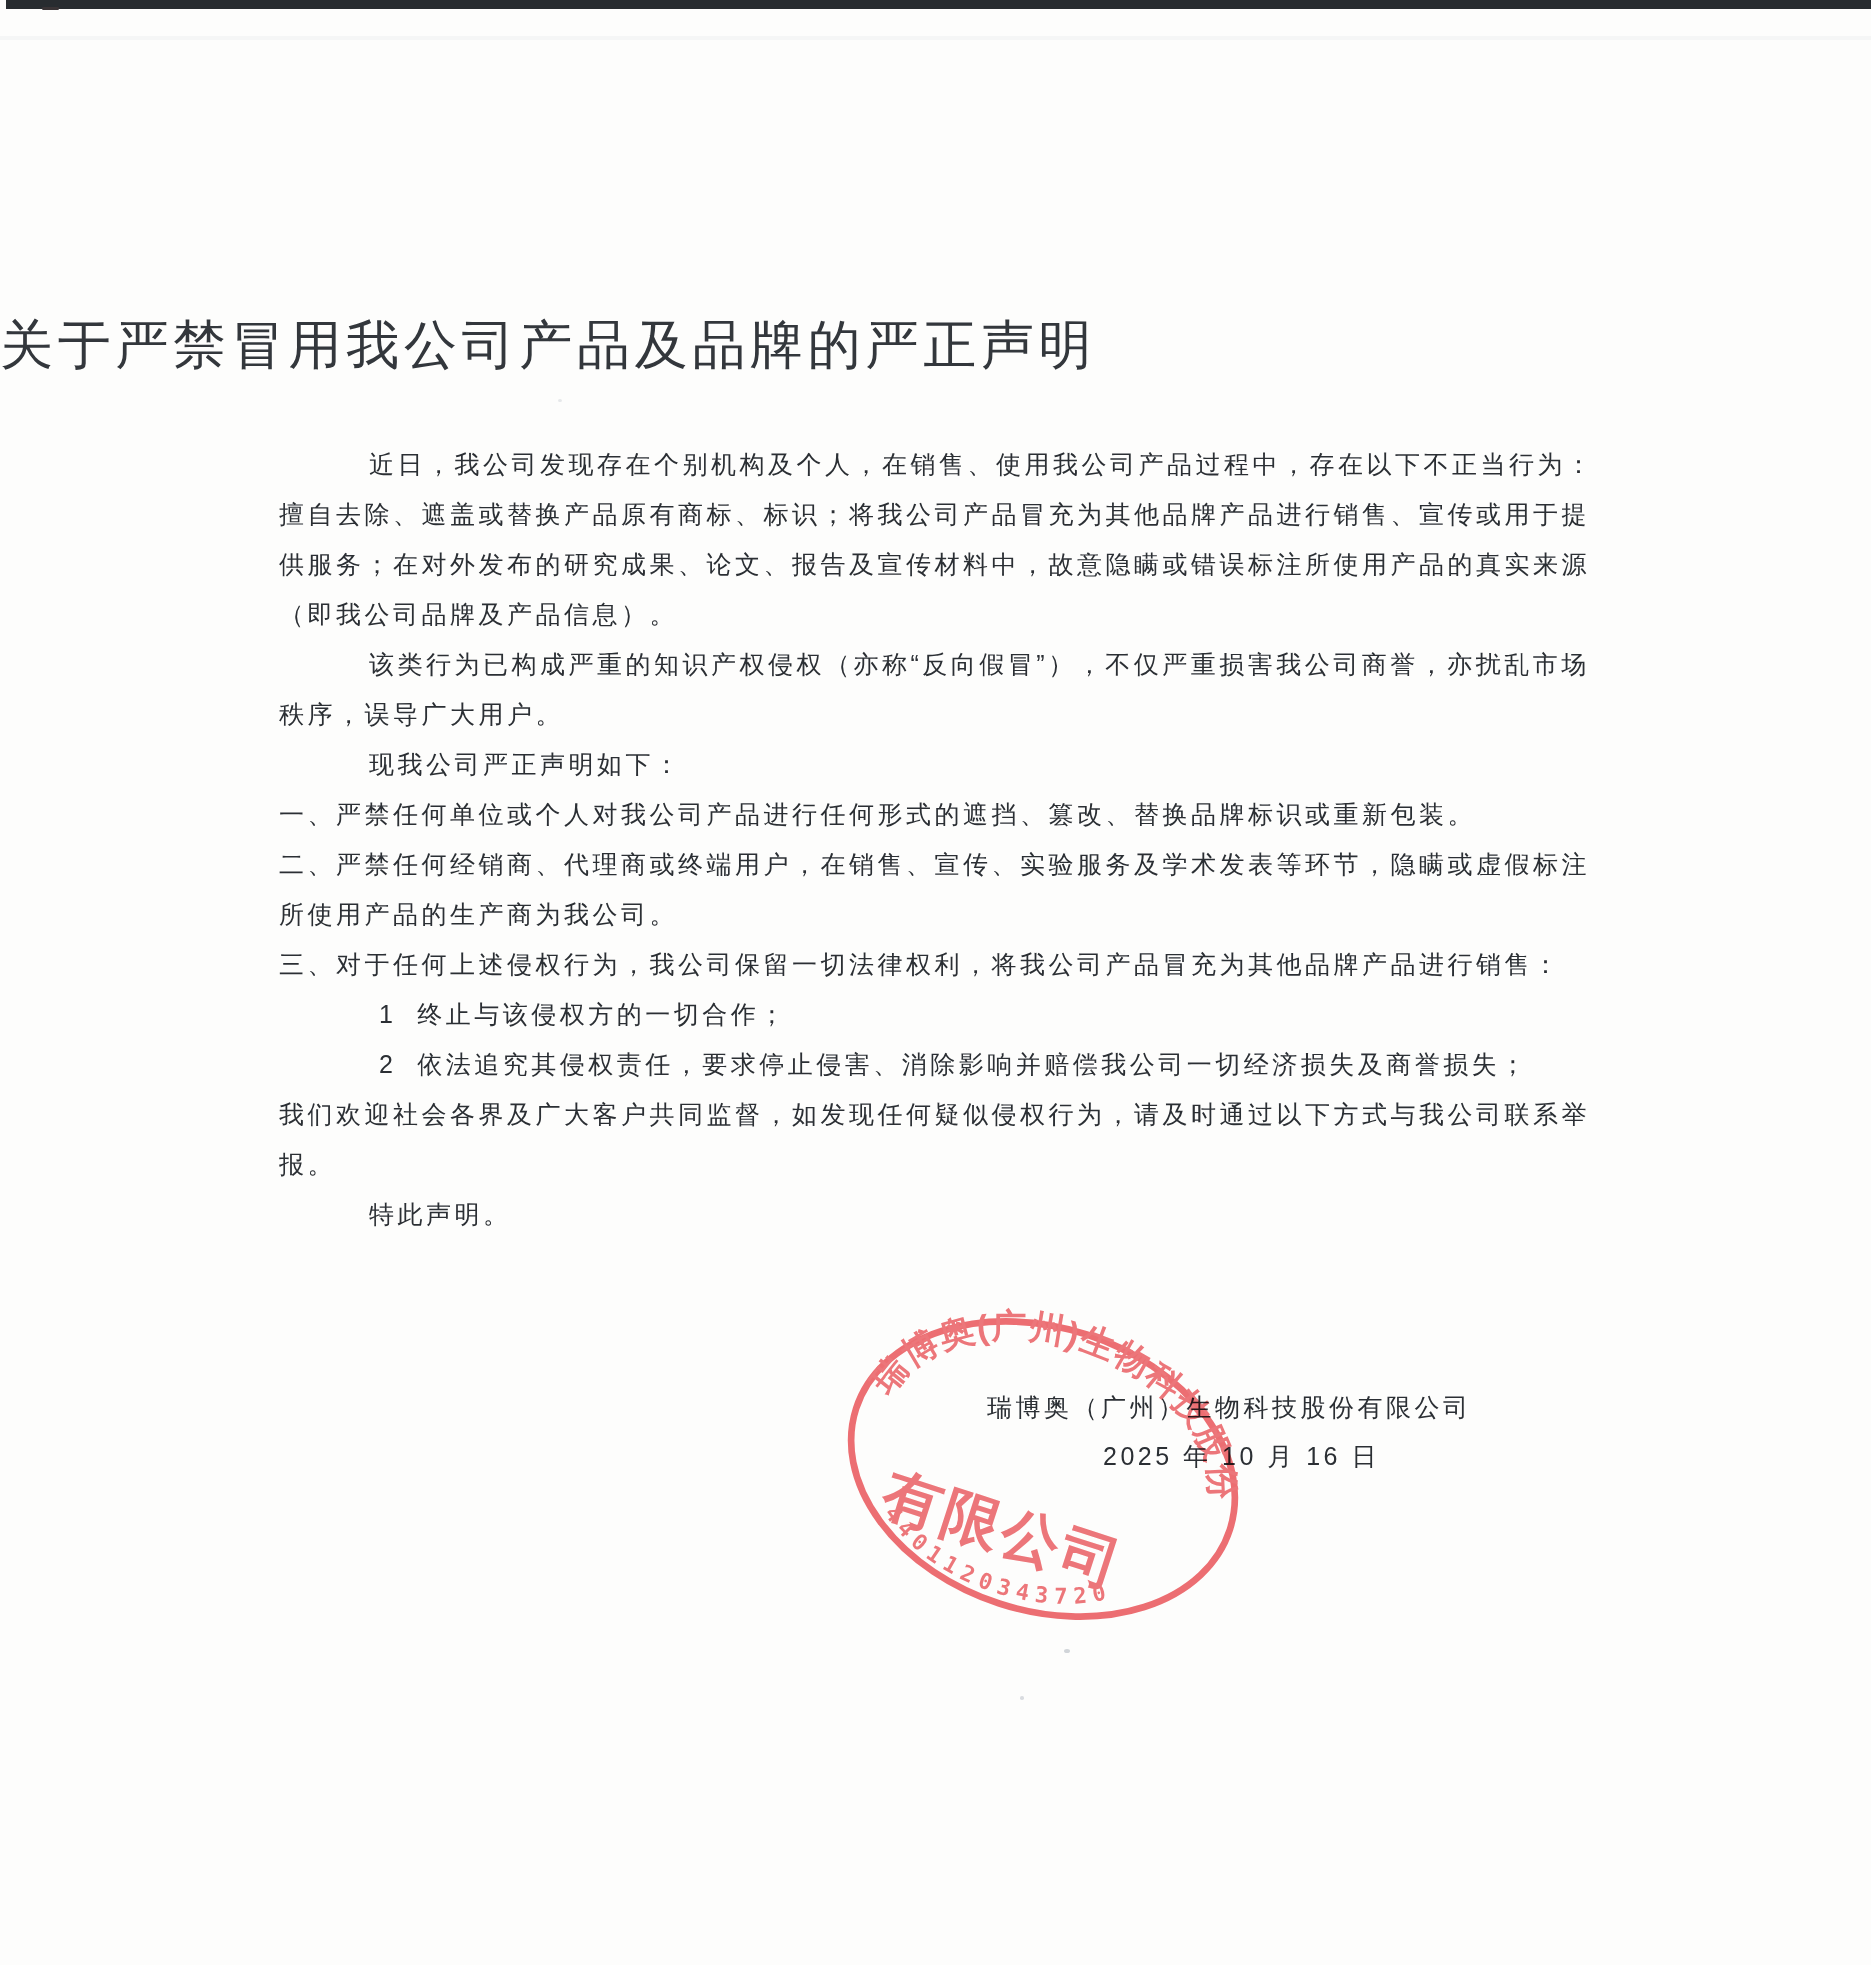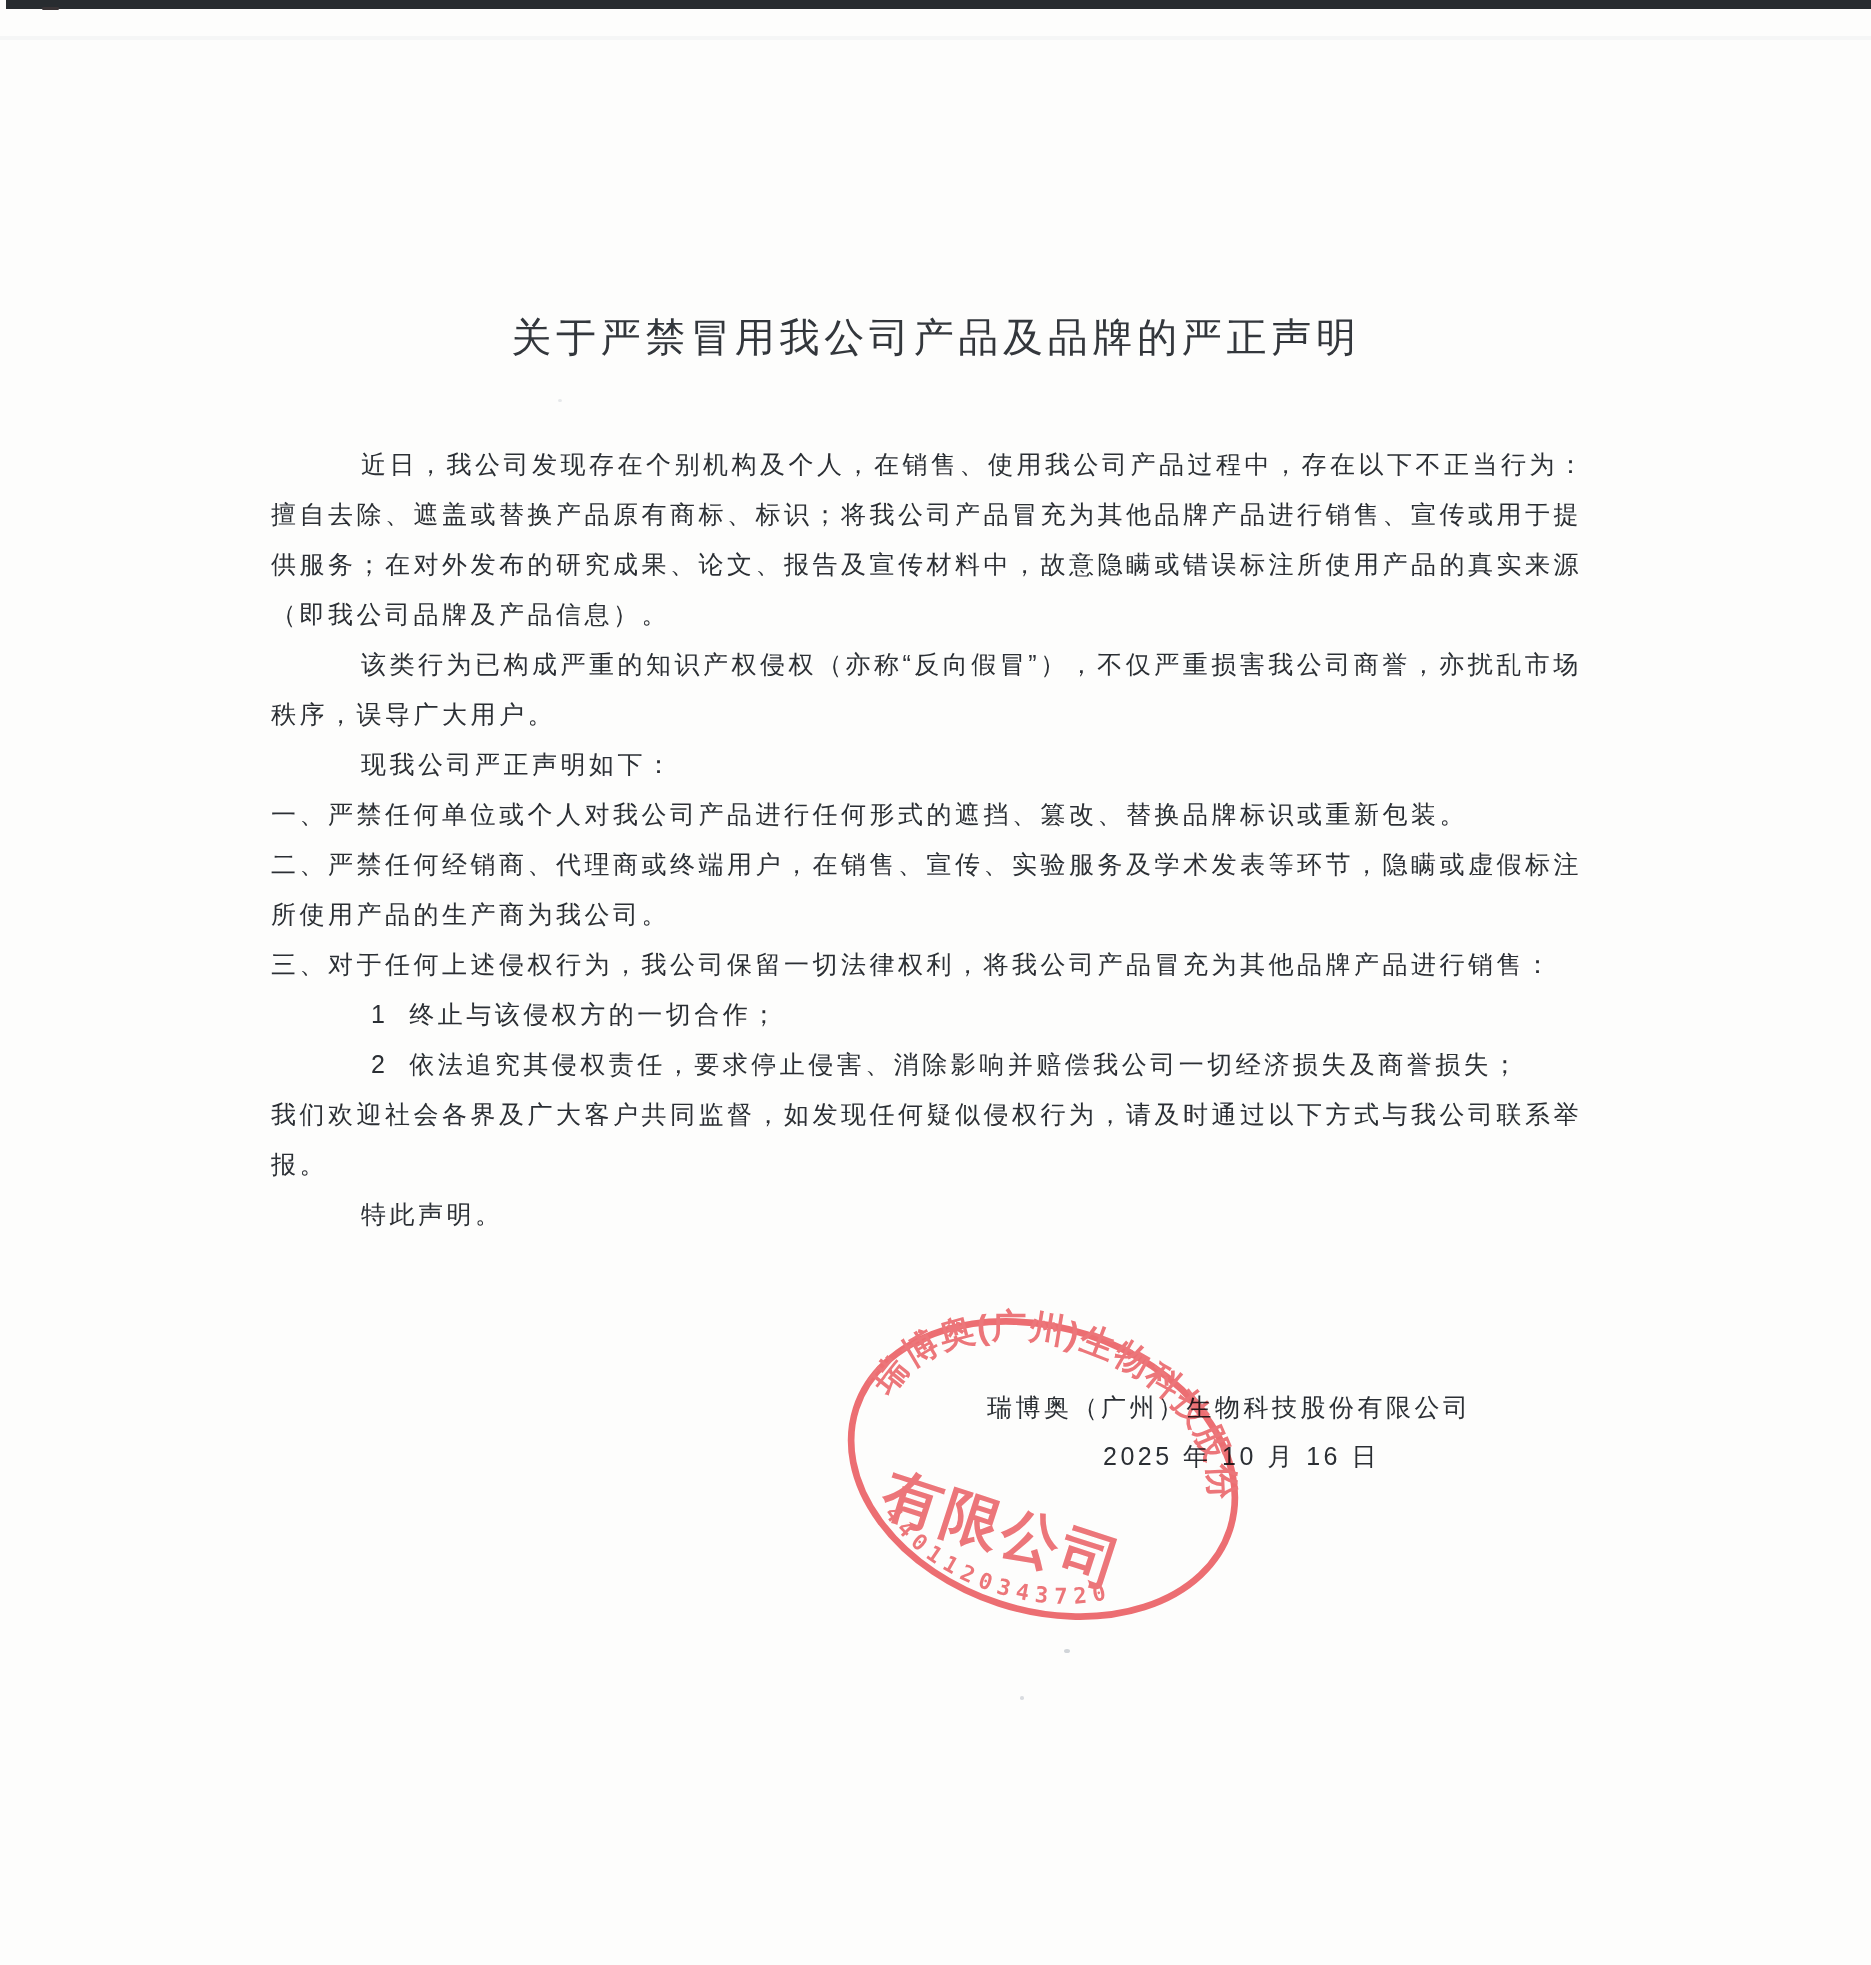--- a/index.html
+++ b/index.html
@@ -15,29 +15,29 @@
   .scan-bar-tip{position:absolute;top:7px;left:42px;width:17.3px;height:3.1px;background:#3a3436;border-radius:1.2px;}
   .scan-streak{position:absolute;top:36px;left:0;right:0;height:3.5px;background:#f1f2f3;opacity:.65;}
   .speck{position:absolute;border-radius:50%;}
   .speck.dot-a{left:1064px;top:1649px;width:6.3px;height:4.3px;background:#b4bac1;opacity:.6;}
   .speck.dot-b{left:1020px;top:1696px;width:3.5px;height:3.5px;background:#c2c7cd;opacity:.6;}
   .speck.dot-c{left:558px;top:399px;width:3.9px;height:3.1px;background:#d7dade;opacity:.6;}
 
   
   .title{
     position:absolute;top:310px;left:0;right:0;margin:0;
-    text-align:center;font-size:40px;font-weight:400;
+    text-align:left;font-size:53px;font-weight:400;
     letter-spacing:4.7px;color:#33373c;white-space:pre;font-family:Liberation Mono, monospace;
   }
   
   .body-text{
     position:absolute;left:271px;top:439px;width:1325px;
     font-size:25px;line-height:50px;letter-spacing:3.5px;color:#2b2f34;
   }
-  .line{white-space:pre;}
+  .line{white-space:pre;margin-left:8px;}
   .line.first{padding-left:90px;}
   .line.list{padding-left:100px;}
 
   
   .signature-company{
     position:absolute;left:987px;top:1391px;
     font-size:25px;letter-spacing:3.5px;color:#2b2f34;white-space:pre;
   }
   .signature-date{
     position:absolute;left:1103px;top:1440px;

